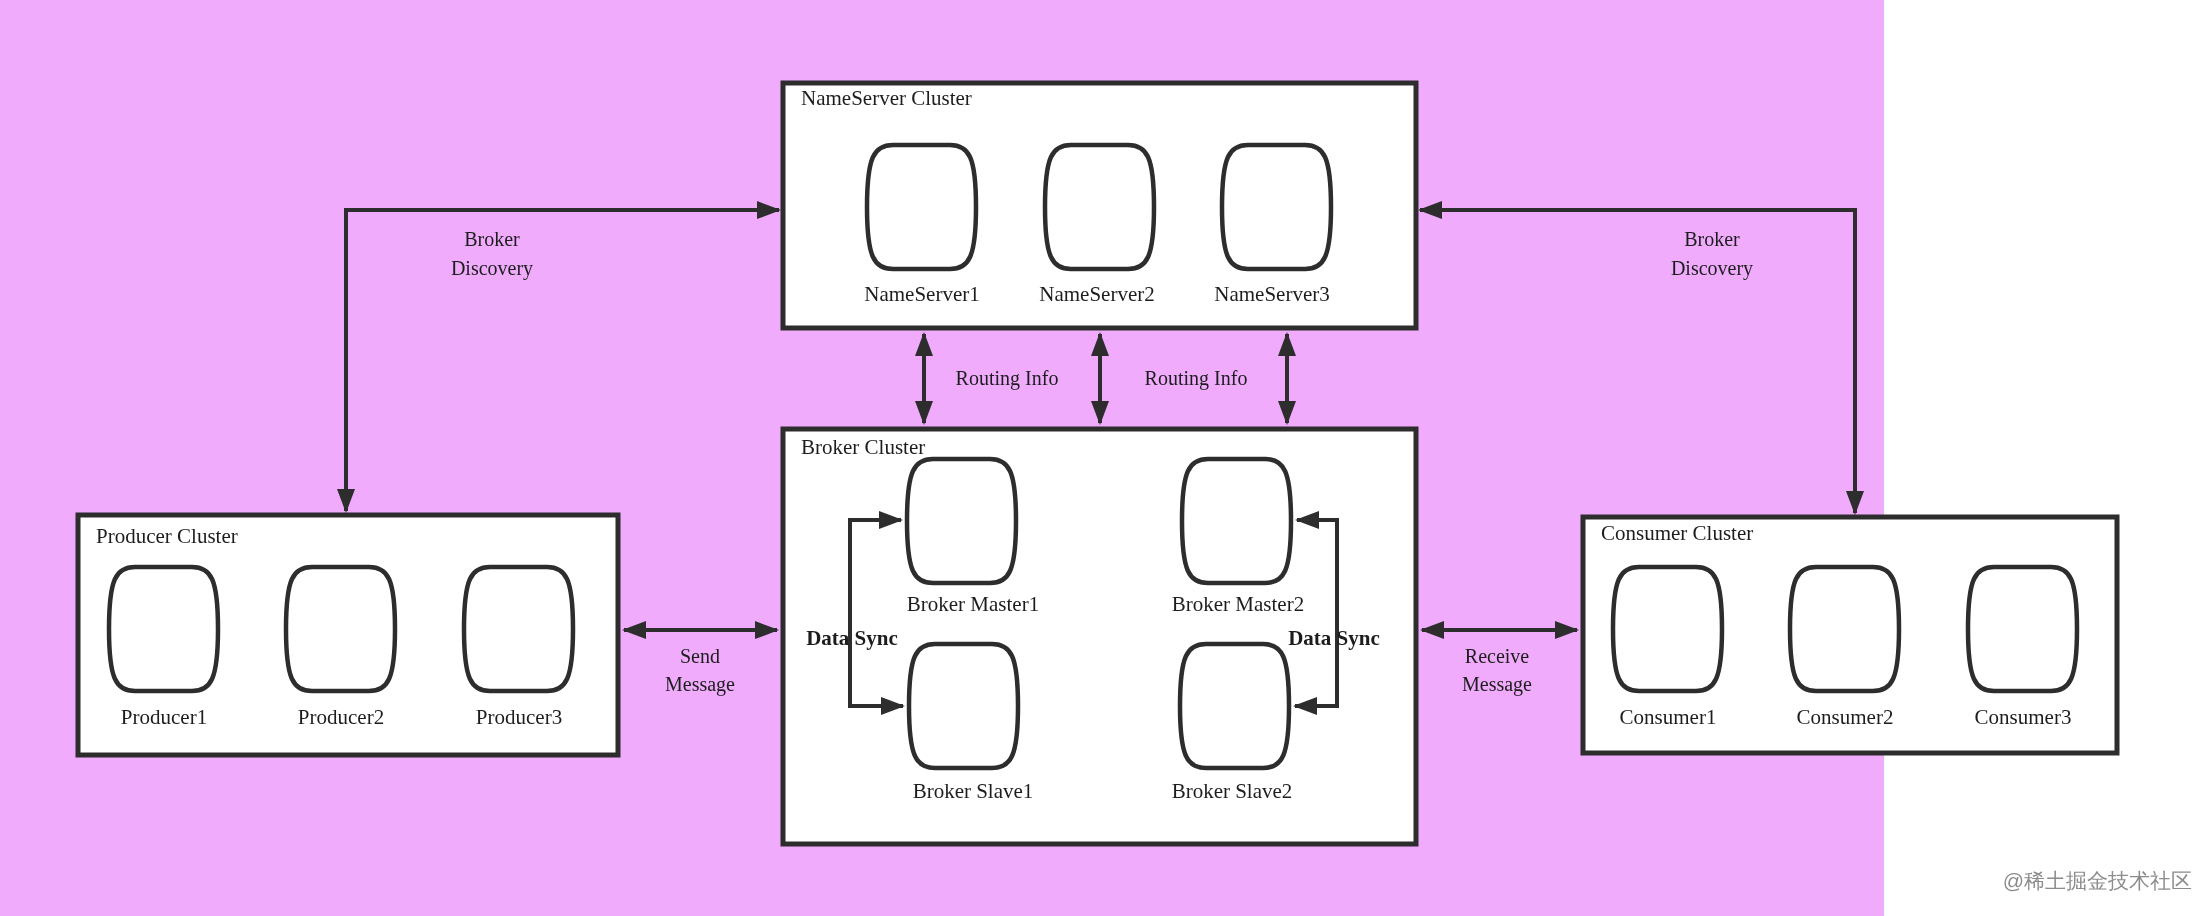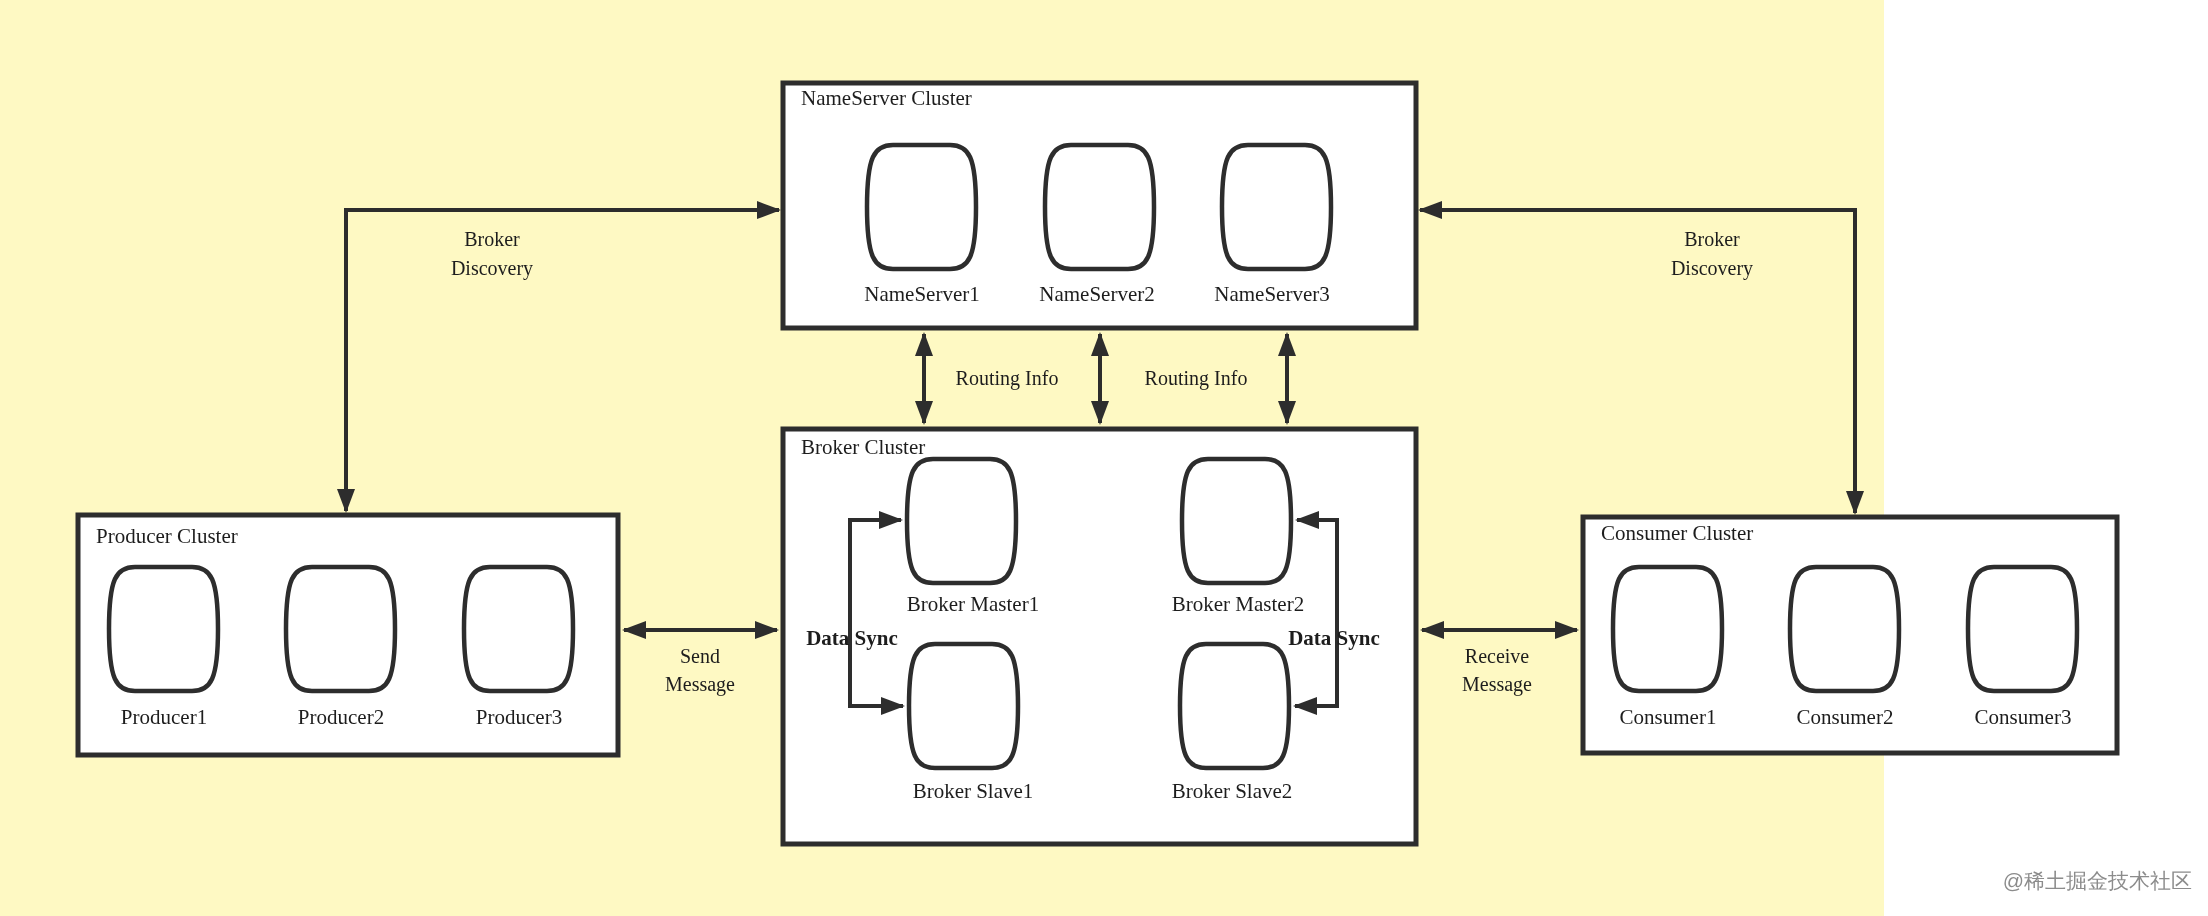--- a/index.html
+++ b/index.html
@@ -4,21 +4,21 @@
 <style>
   html, body {
     margin: 0;
     padding: 0;
     background: #ffffff;
   }
   .stage {
     position: relative;
     width: 1884px;
     height: 916px;
-    background: #fef9c3;
+    background: #f0abfc;
     font-family: "Liberation Serif", "DejaVu Serif", serif;
   }
   svg { display: block; }
   .box {
     fill: #ffffff;
     stroke: #2d2d2d;
     stroke-width: 5;
   }
   .node {
     fill: #ffffff;

